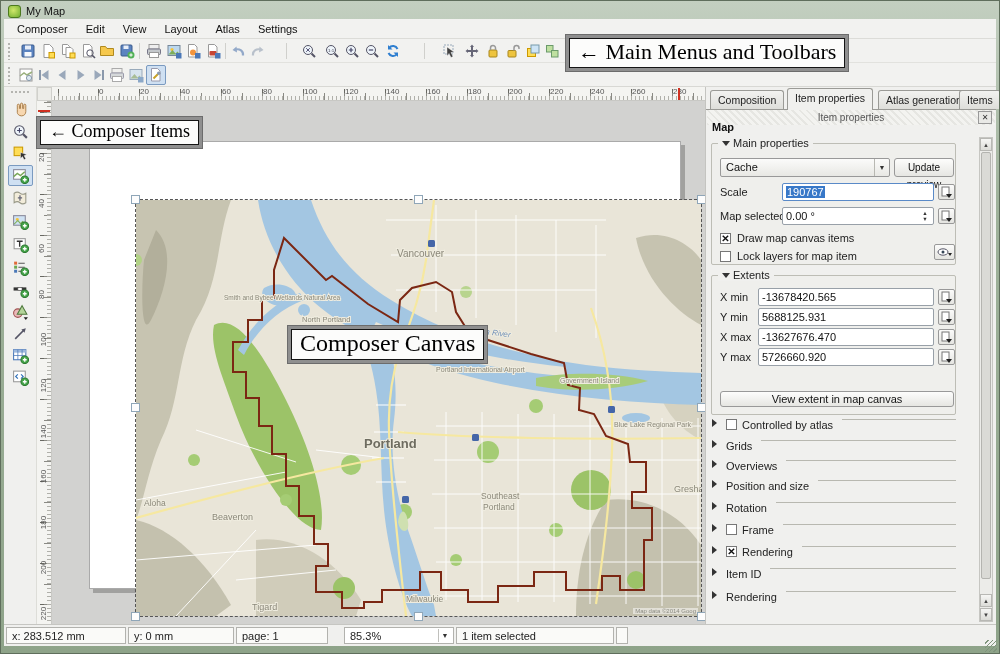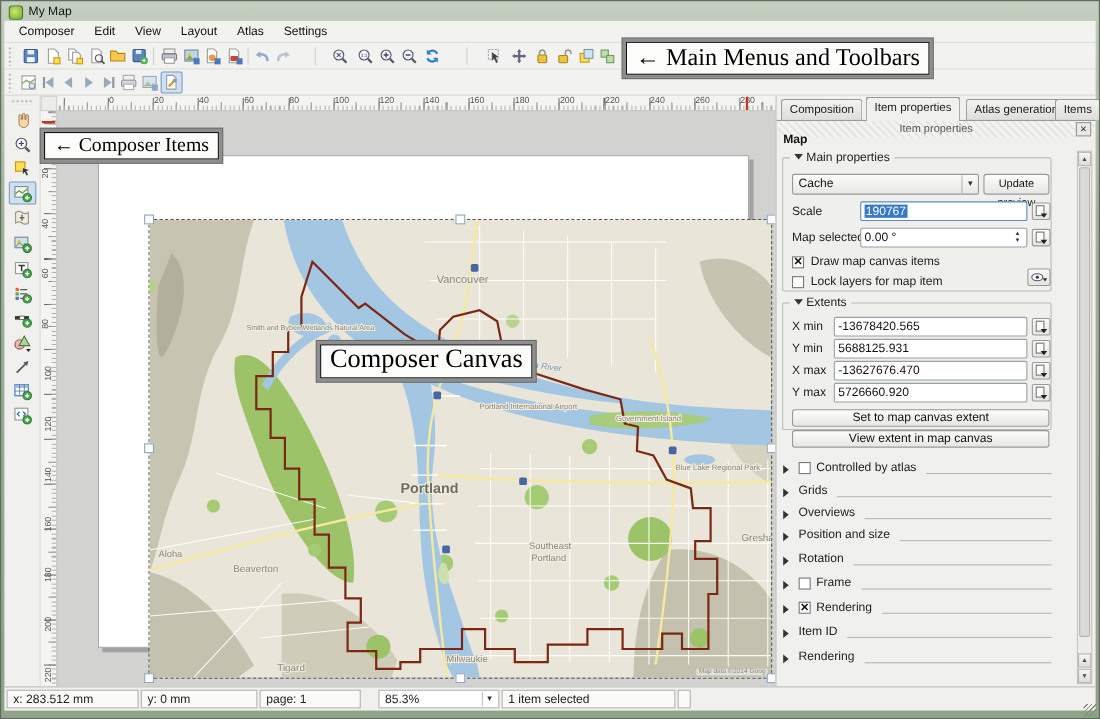--- a/index.html
+++ b/index.html
@@ -64,21 +64,21 @@
   .tri-r{display:inline-block;width:0;height:0;border-top:4px solid transparent;border-bottom:4px solid transparent;border-left:5px solid #333;margin-right:4px;}
   .field{position:absolute;height:18px;background:#fff;border:1px solid #98a0a8;border-radius:2px;font-size:11px;color:#111;padding:1px 3px;line-height:14px;overflow:hidden;}
   .flabel{position:absolute;font-size:11px;color:#222;}
   .combo{position:absolute;height:19px;border:1px solid #999;border-radius:2px;background:linear-gradient(#fbfbfa,#e8e8e4);font-size:11px;color:#111;padding:2px 16px 0 5px;}
   .combo .arr{position:absolute;right:0;top:0;bottom:0;width:15px;border-left:1px solid #b8b8b2;display:flex;align-items:center;justify-content:center;font-size:7px;color:#333;}
   .btn{position:absolute;border:1px solid #999;border-radius:3px;background:linear-gradient(#fdfdfc,#e6e6e2);font-size:11px;color:#111;text-align:center;}
   .ddbtn{position:absolute;width:17px;height:16px;border:1px solid #999;border-radius:2px;background:linear-gradient(#fbfbfa,#e4e4e0);display:flex;align-items:center;justify-content:center;}
   .spin{position:absolute;width:12px;display:flex;flex-direction:column;font-size:5.5px;color:#333;line-height:6px;text-align:center;}
   .ck{display:inline-block;width:11px;height:11px;border:1px solid #777;background:#fff;font-size:10px;line-height:10px;text-align:center;font-weight:bold;color:#111;flex:none;}
   .ckrow{position:absolute;display:flex;align-items:center;gap:6px;font-size:11px;color:#222;}
-  .secrow{position:absolute;left:6px;right:40px;display:flex;align-items:flex-end;gap:5px;font-size:11px;color:#222;}
+  .secrow{position:absolute;left:6px;right:40px;display:flex;align-items:flex-start;gap:5px;font-size:11px;color:#222;}
   .secline{flex:1;height:1px;background:#b8b8b0;margin-left:4px;}
   .vscroll{position:absolute;right:3px;top:50px;width:14px;bottom:2px;background:#ececE9;border:1px solid #c6c6c2;}
   .sbtn{position:absolute;left:0;right:0;height:13px;background:linear-gradient(#f6f6f4,#dcdcd8);border:1px solid #b8b8b4;font-size:6px;text-align:center;line-height:12px;color:#444;}
   .sthumb{position:absolute;left:1px;right:1px;top:14px;bottom:42px;background:#dadad6;border:1px solid #b4b4b0;border-radius:2px;}
   
   .statusbar{position:absolute;left:3px;right:3px;bottom:7px;height:22px;background:#f0f0ee;border-top:1px solid #c6c6c2;font-size:11px;color:#222;}
   .sfield{position:absolute;top:2px;height:17px;border:1px solid #b2b2ae;background:#fafaf8;padding:1px 5px;line-height:14px;}
   .resize-grip{position:absolute;right:2px;bottom:1px;width:12px;height:12px;
      background:repeating-linear-gradient(135deg,transparent 0 2px,#7f947c 2px 3px);}
   
@@ -570,21 +570,21 @@
     </div>
   </div>
 
   <div class="callout" style="left:36px;top:116px">
     <div class="in" style="font-size:18px">
       <span>←</span>
       <span>Composer Items</span>
     </div>
   </div>
 
-  <div class="callout" style="left:287px;top:309px">
+  <div class="callout" style="left:287px;top:325px">
     <div class="in" style="font-size:24px"><span>Composer Canvas</span></div>
   </div>
 
   <div class="panel">
     <div class="tab" style="left:4px"><span>Composition</span></div>
     <div class="tab active" style="left:81px"><span>Item properties</span></div>
     <div class="tab" style="left:172px"><span>Atlas generation</span></div>
     <div class="tab" style="left:253px"><span>Items</span></div>
     <div class="tabline"></div>
     <div class="dockhead"><span>Item properties</span></div>
@@ -625,21 +625,21 @@
         </div>
       <div class="ddbtn" style="left:222px;top:100px;width:21px">
           <svg width="15" height="11" viewBox="0 0 15 11">
             <ellipse cx="6" cy="5" rx="5" ry="3.2" fill="#fff" stroke="#556"></ellipse>
             <circle cx="6" cy="5" r="1.5" fill="#345"></circle>
             <path d="M11 6h4l-2 3z" fill="#222"></path>
           </svg>
         </div>
     </div>
 
-    <div class="gbox" style="top:188px;height:116px">
+    <div class="gbox" style="top:188px;height:140px">
       <div class="gtitle"><span class="tri-d"></span><span>Extents</span></div>
       <div class="flabel" style="left:8px;top:15px">X min</div>
       <div class="field" style="left:46px;top:12px;width:176px"><span>-13678420.565</span></div>
       <div class="ddbtn" style="left:226px;top:13px">
           <svg width="12" height="12" viewBox="0 0 12 12">
             <rect x="1" y="1" width="7" height="9" fill="#fff" stroke="#777"></rect>
             <path d="M5 8h6l-3 4z" fill="#222"></path>
           </svg>
         </div>
       <div class="flabel" style="left:8px;top:35px">Y min</div>
@@ -659,21 +659,20 @@
           </svg>
         </div>
       <div class="flabel" style="left:8px;top:75px">Y max</div>
       <div class="field" style="left:46px;top:72px;width:176px"><span>5726660.920</span></div>
       <div class="ddbtn" style="left:226px;top:73px">
           <svg width="12" height="12" viewBox="0 0 12 12">
             <rect x="1" y="1" width="7" height="9" fill="#fff" stroke="#777"></rect>
             <path d="M5 8h6l-3 4z" fill="#222"></path>
           </svg>
         </div>
-      <div class="btn" style="left:8px;top:96px;width:234px;height:16px;line-height:14px"><span>Set to map canvas extent</span></div>
       <div class="btn" style="left:8px;top:115px;width:234px;height:16px;line-height:14px"><span>View extent in map canvas</span></div>
     </div>
 
     <div class="secrow" style="top:332px">
         <span class="tri-r"></span>
         <span class="ck"></span>
         <span>Controlled by atlas</span>
         <span class="secline"></span>
       </div>
     <div class="secrow" style="top:353px">

